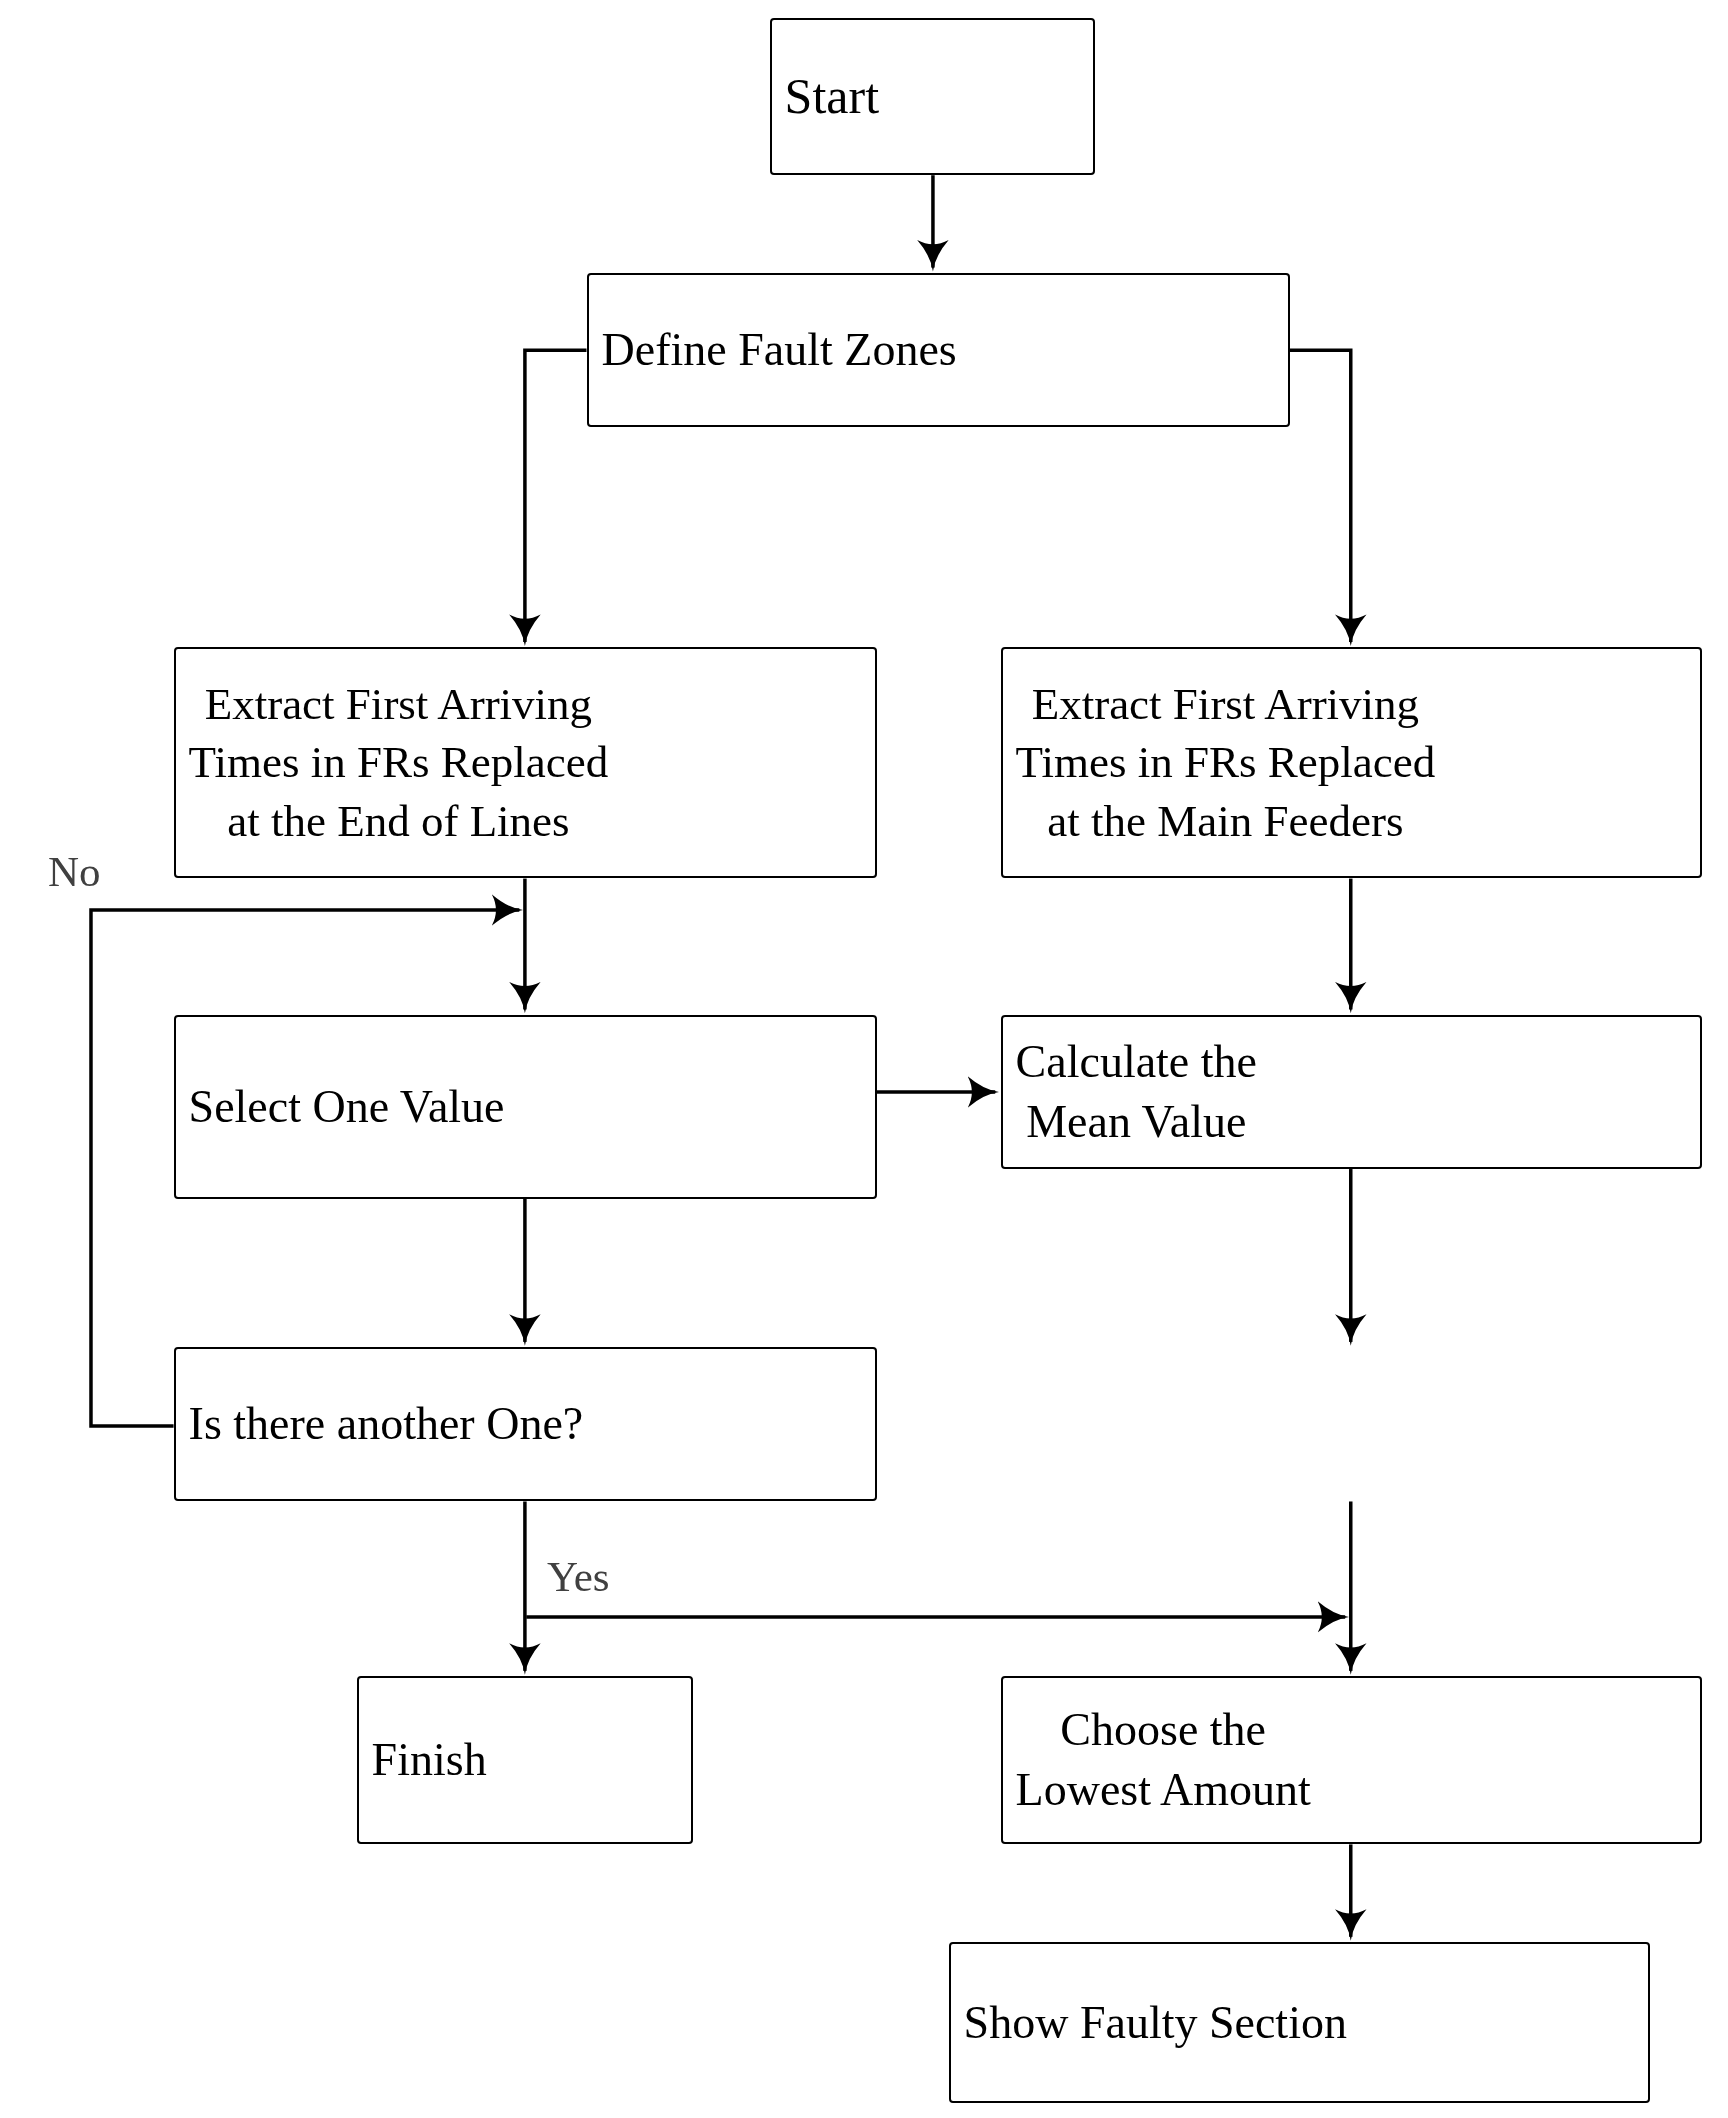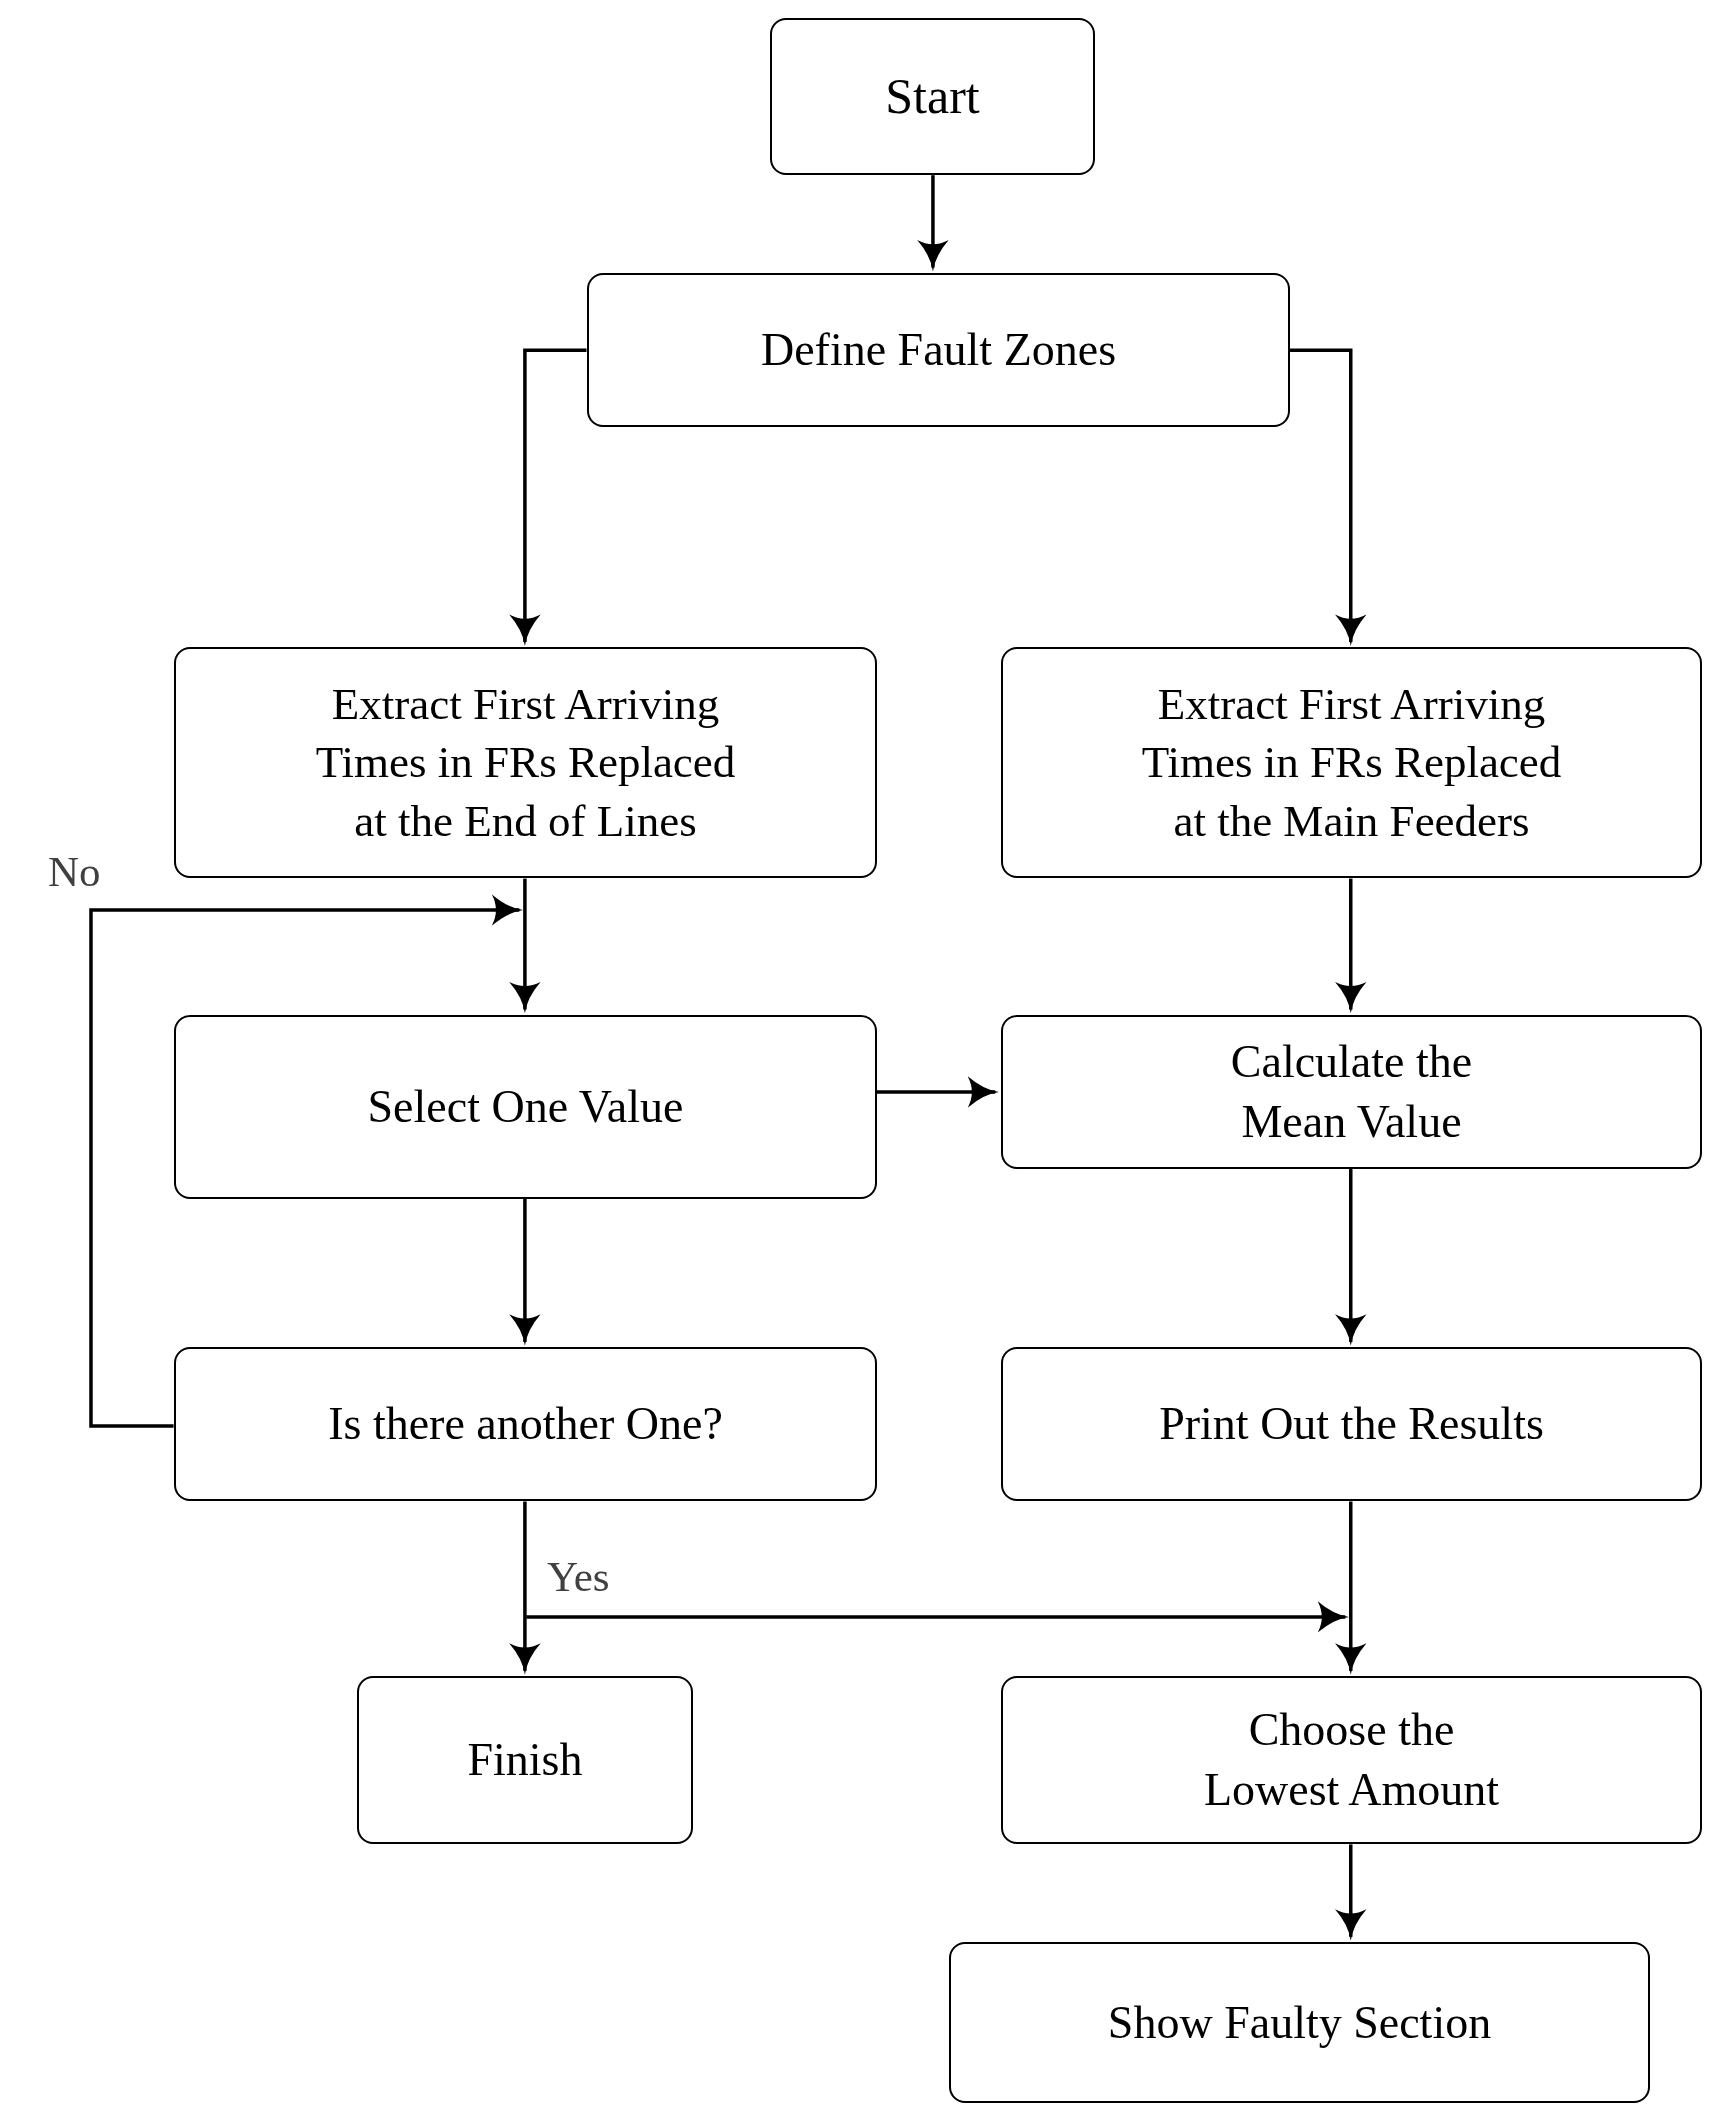--- a/index.html
+++ b/index.html
@@ -19,25 +19,25 @@
     position: absolute;
     inset: 0;
     width: 1728px;
     height: 2119px;
     pointer-events: none;
   }
   .node {
     position: absolute;
     box-sizing: border-box;
     border: 2.8px solid #000000;
-    border-radius: 16px;
+    border-radius: 4px;
     background: #ffffff;
     display: flex;
     align-items: center;
-    justify-content: center;
+    justify-content: flex-start;
     text-align: center;
     color: #000000;
     line-height: 1.30;
     padding: 2.8px 12.6px;
   }
   .node .lbl {
     display: block;
     white-space: pre-line;
   }
   .f-start   { font-size: 50px; }
@@ -119,23 +119,20 @@
 
   <div class="node f-big" style="left:1001px; top:1015px; width:701px; height:154px;">
     <span class="lbl">Calculate the
 Mean Value</span>
   </div>
 
   <div class="node f-big" style="left:174px; top:1347px; width:703px; height:154px;">
     <span class="lbl">Is there another One?</span>
   </div>
 
-  <div class="node f-big" style="left:1001px; top:1347px; width:701px; height:154px;">
-    <span class="lbl">Print Out the Results</span>
-  </div>
 
   <div class="node f-big" style="left:357px; top:1676px; width:336px; height:168px;">
     <span class="lbl">Finish</span>
   </div>
 
   <div class="node f-big" style="left:1001px; top:1676px; width:701px; height:168px;">
     <span class="lbl">Choose the
 Lowest Amount</span>
   </div>
 

